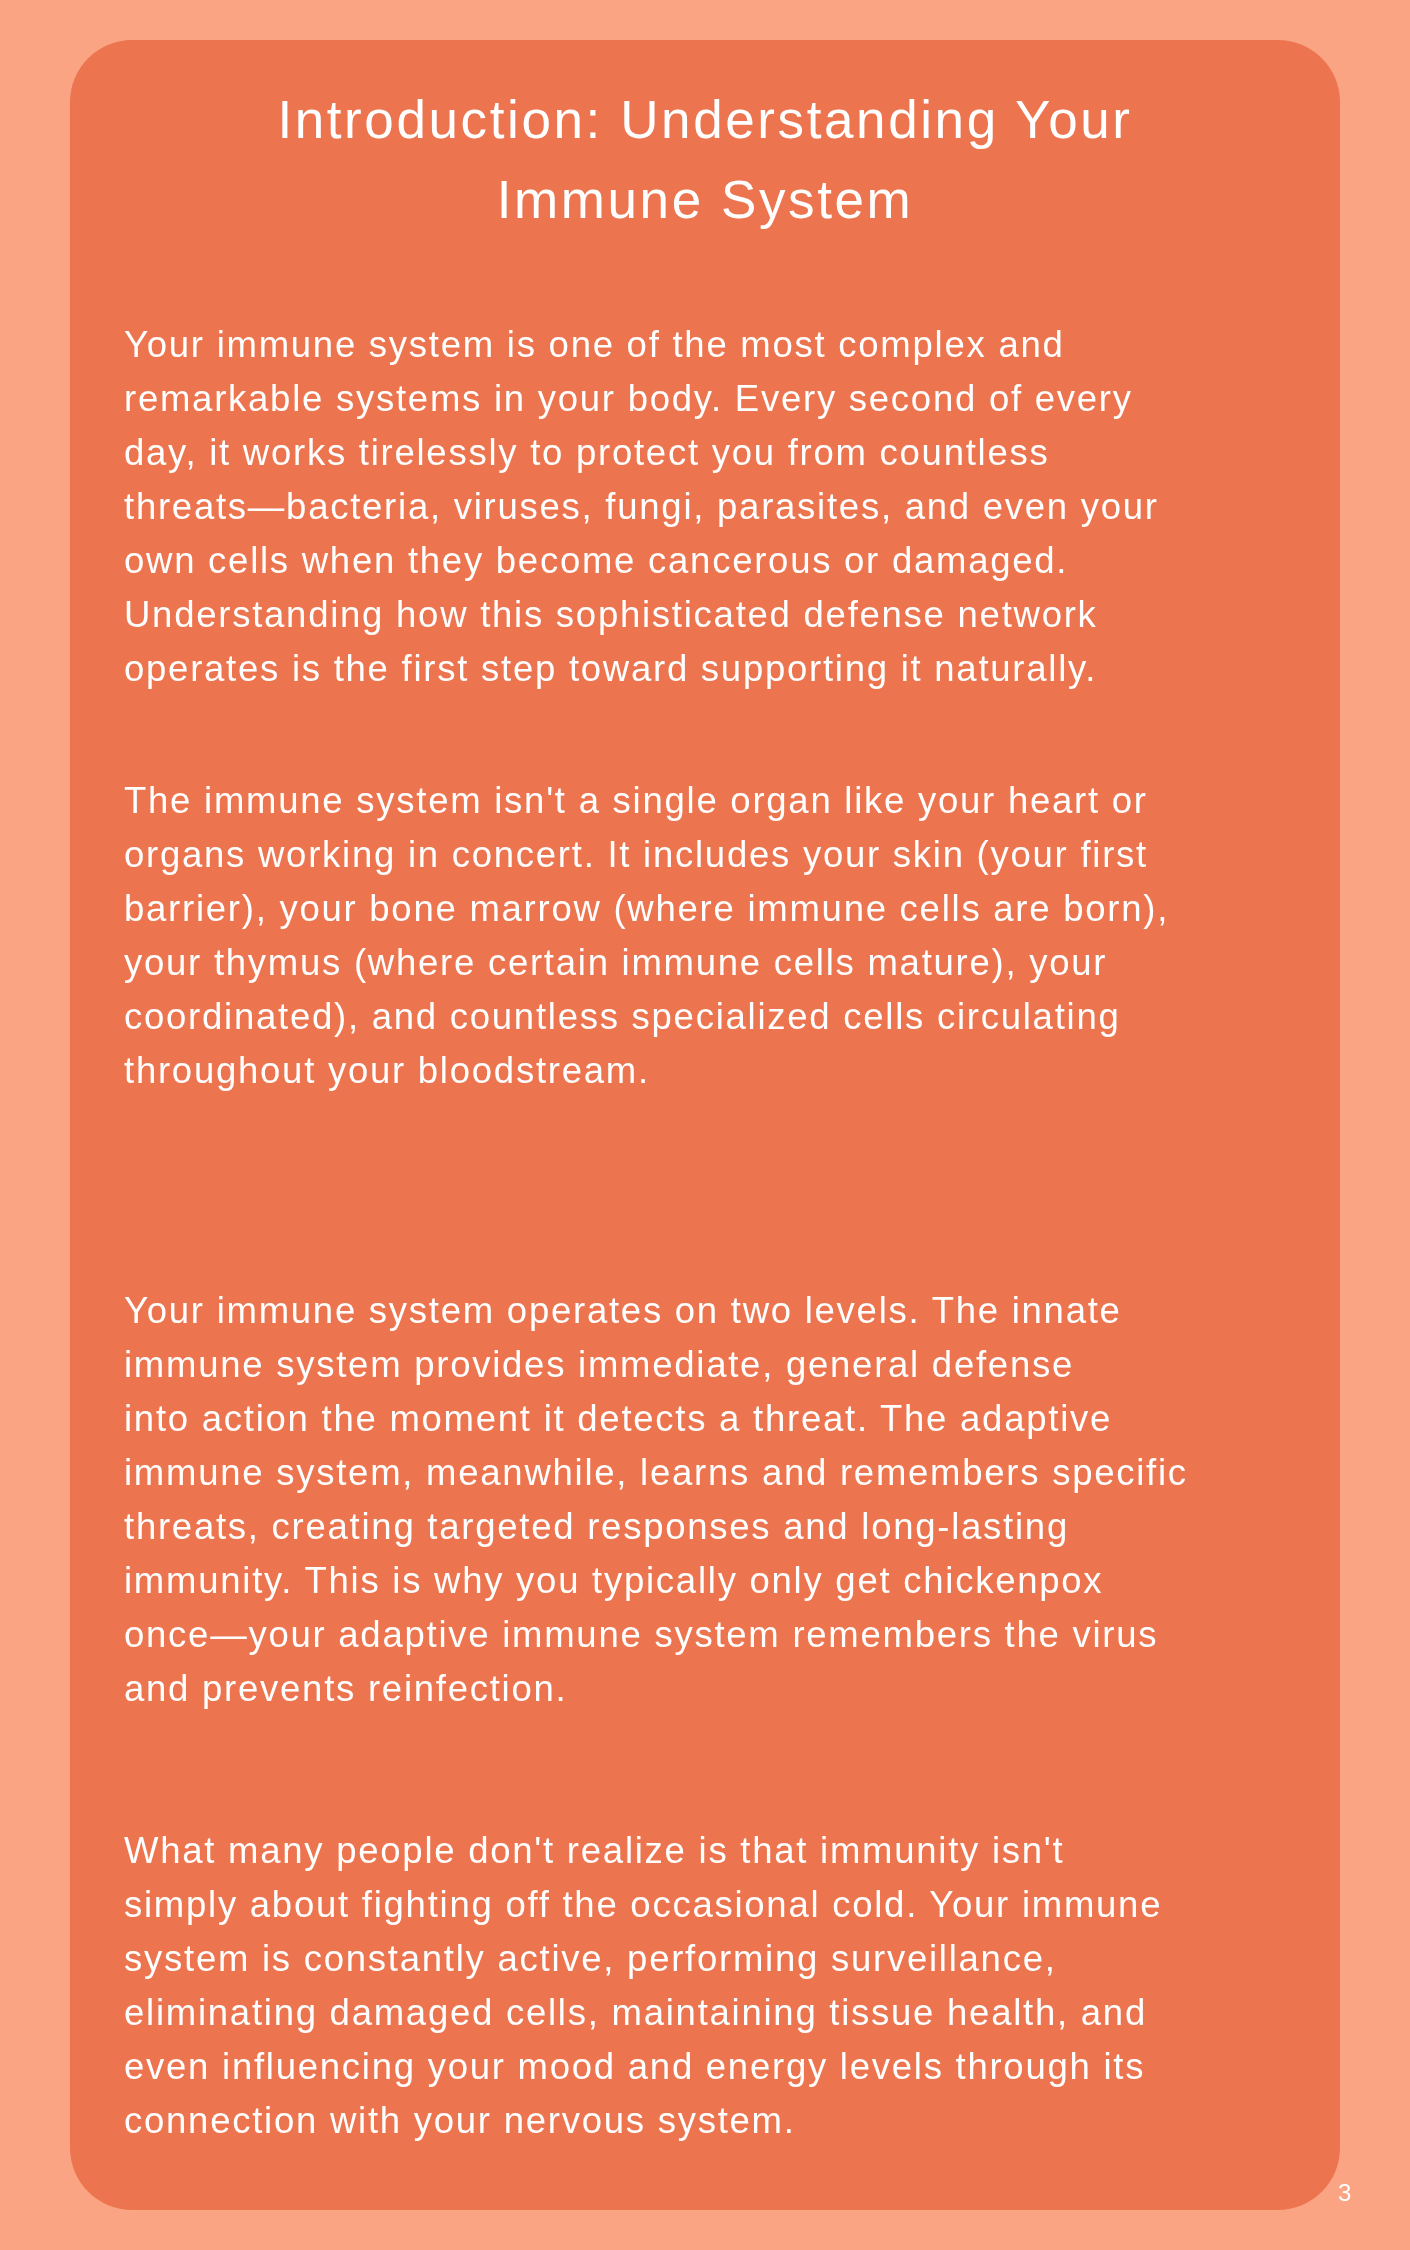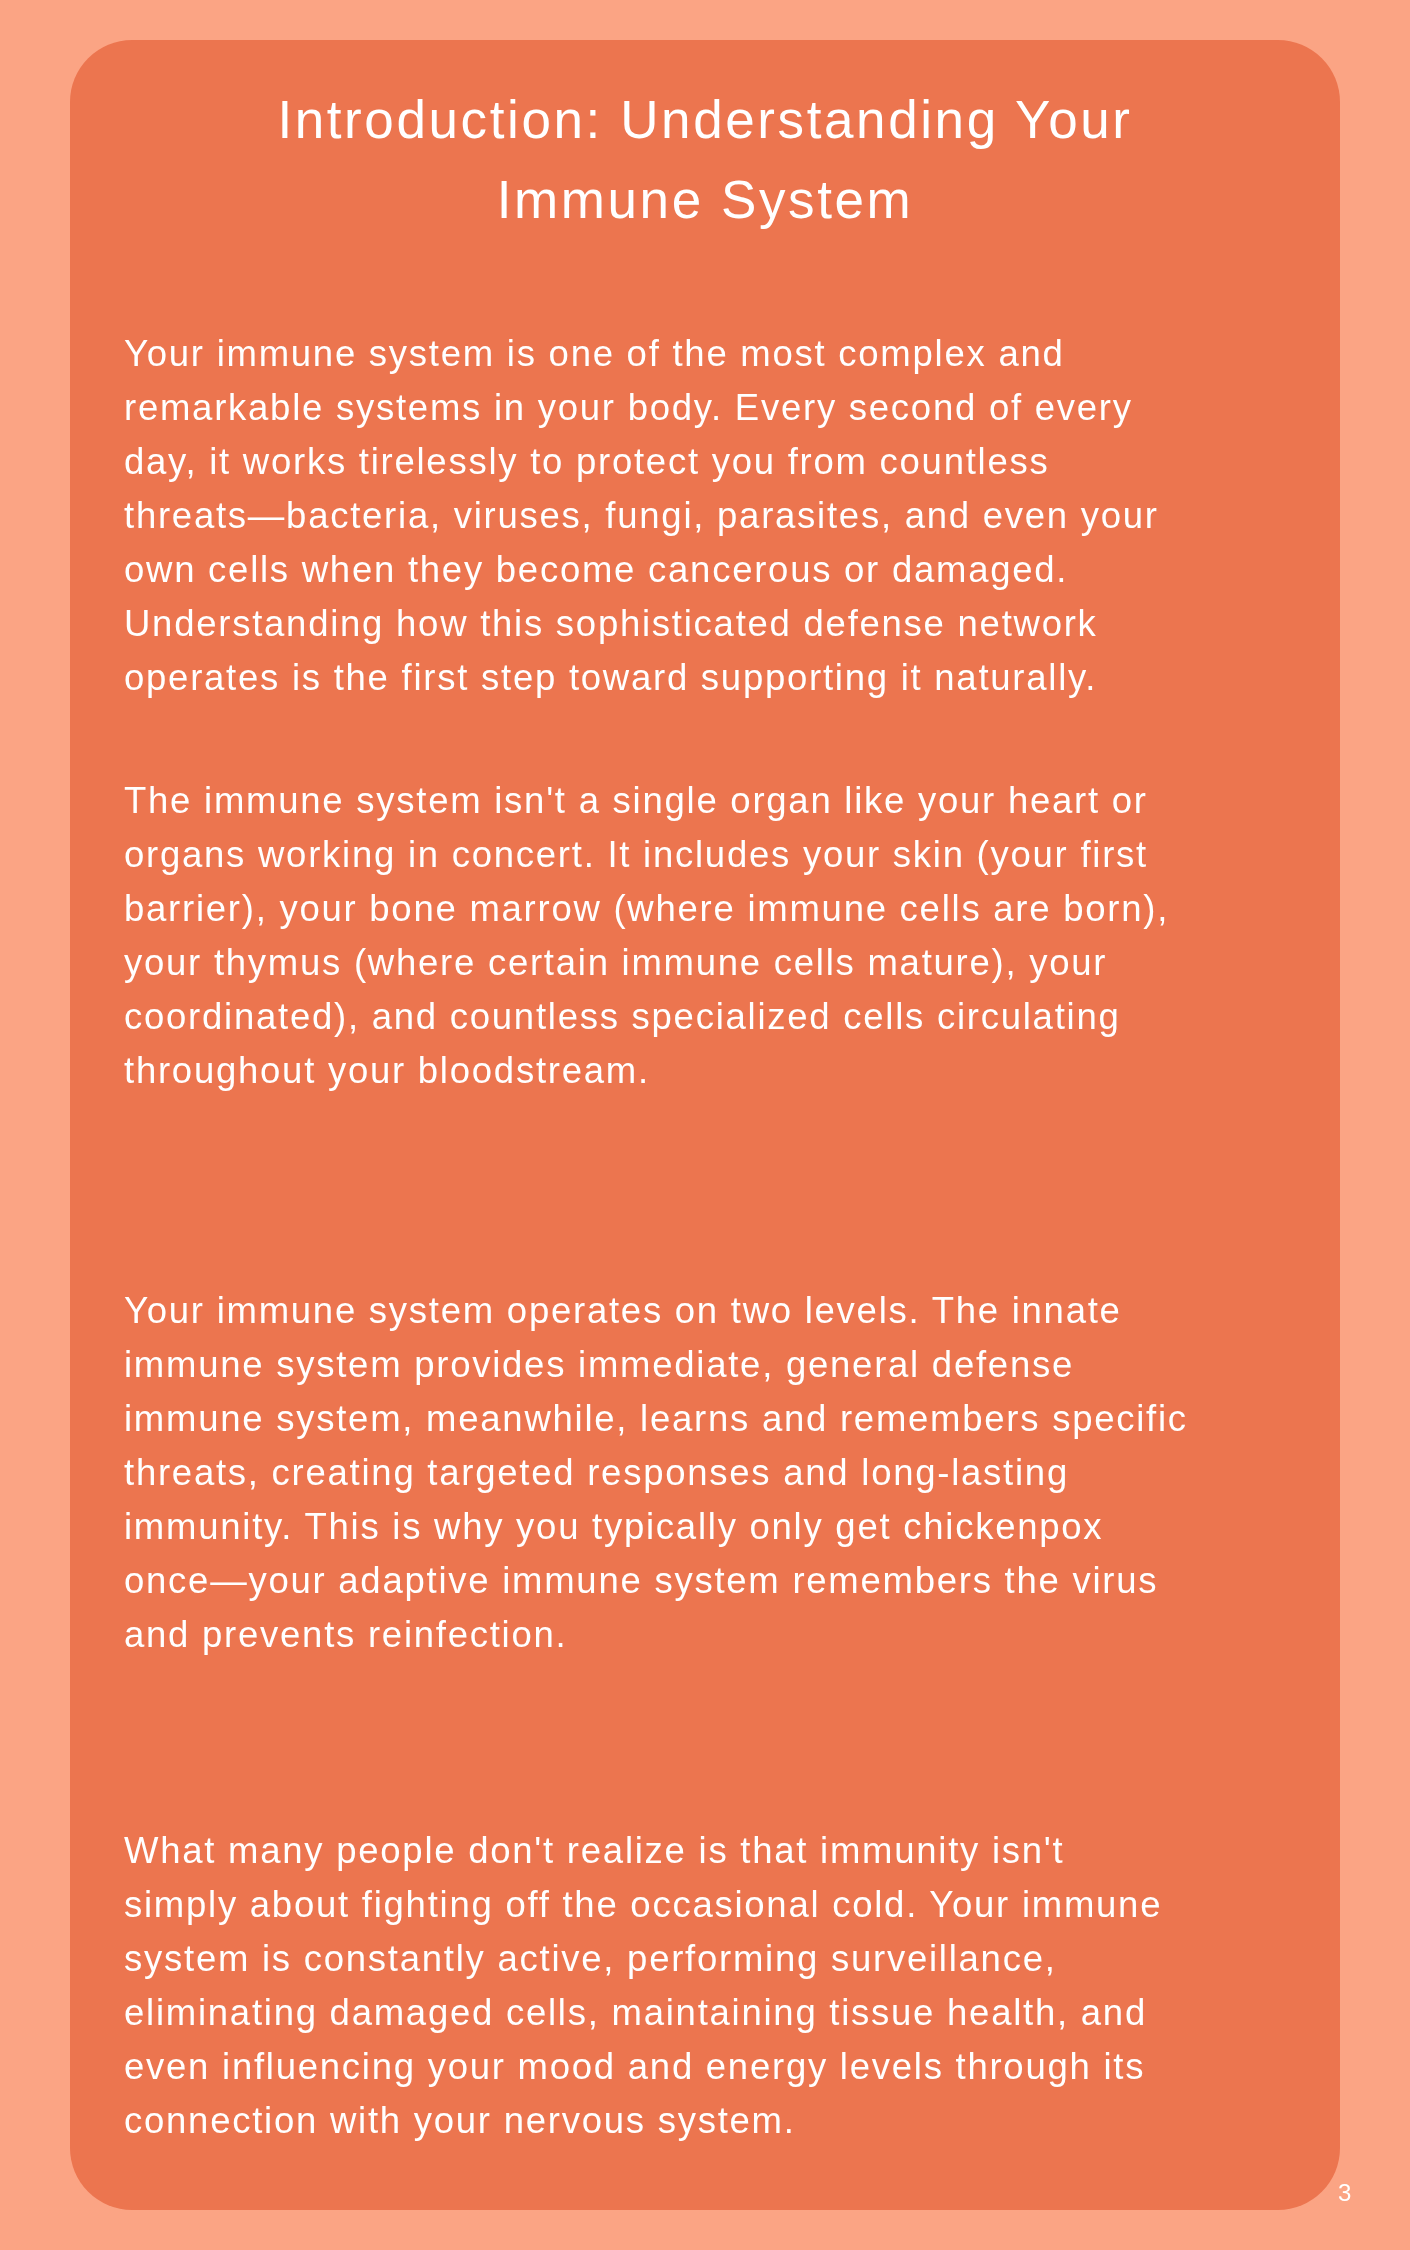--- a/index.html
+++ b/index.html
@@ -67,21 +67,21 @@
 </head>
 <body>
 
 <div class="card"></div>
 
 <h1 class="title">
   <span class="tline l1">Introduction: Understanding Your</span>
   <span class="tline l2">Immune System</span>
 </h1>
 
-<div class="para" style="top:327px;">
+<div class="para" style="top:318px;">
   <span class="line">Your immune system is one of the most complex and</span>
   <span class="line">remarkable systems in your body. Every second of every</span>
   <span class="line">day, it works tirelessly to protect you from countless</span>
   <span class="line">threats—bacteria, viruses, fungi, parasites, and even your</span>
   <span class="line">own cells when they become cancerous or damaged.</span>
   <span class="line">Understanding how this sophisticated defense network</span>
   <span class="line">operates is the first step toward supporting it naturally.</span>
 </div>
 
 <div class="para" style="top:774px;">
@@ -89,20 +89,21 @@
   <span class="line">organs working in concert. It includes your skin (your first</span>
   <span class="line">barrier), your bone marrow (where immune cells are born),</span>
   <span class="line">your thymus (where certain immune cells mature), your</span>
   <span class="line">coordinated), and countless specialized cells circulating</span>
   <span class="line">throughout your bloodstream.</span>
 </div>
 
 <div class="para" style="top:1284px;">
   <span class="line">Your immune system operates on two levels. The innate</span>
   <span class="line">immune system provides immediate, general defense</span>
+  <span class="line">into action the moment it detects a threat. The adaptive</span>
   <span class="line">immune system, meanwhile, learns and remembers specific</span>
   <span class="line">threats, creating targeted responses and long-lasting</span>
   <span class="line">immunity. This is why you typically only get chickenpox</span>
   <span class="line">once—your adaptive immune system remembers the virus</span>
   <span class="line">and prevents reinfection.</span>
 </div>
 
 <div class="para" style="top:1824px;">
   <span class="line">What many people don't realize is that immunity isn't</span>
   <span class="line">simply about fighting off the occasional cold. Your immune</span>

